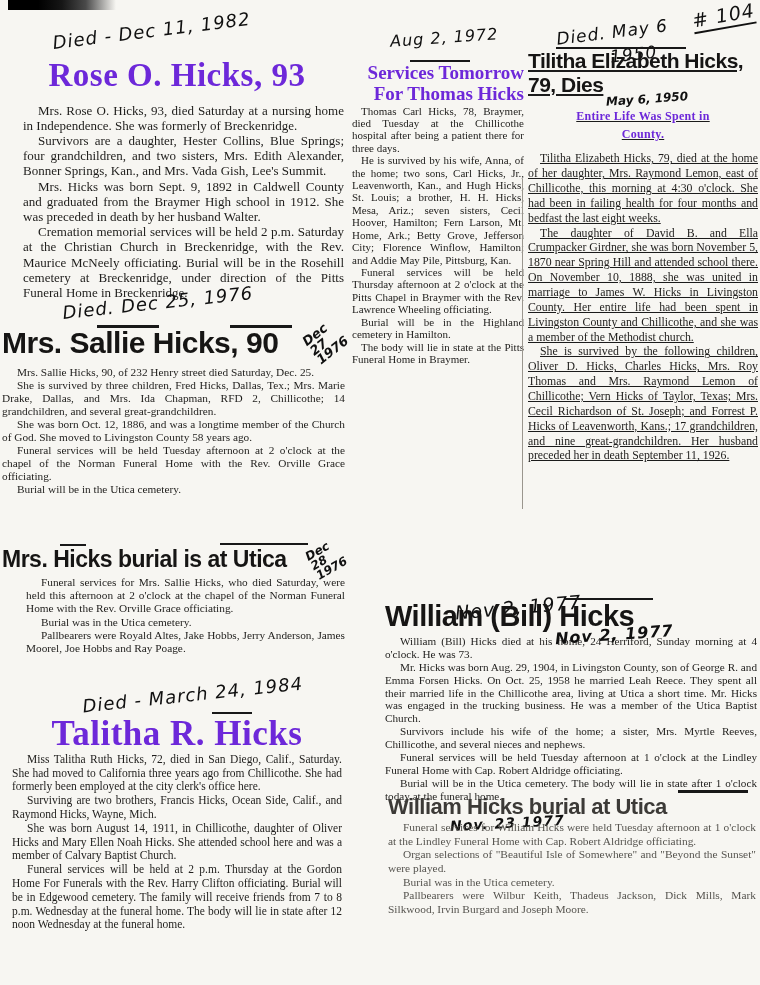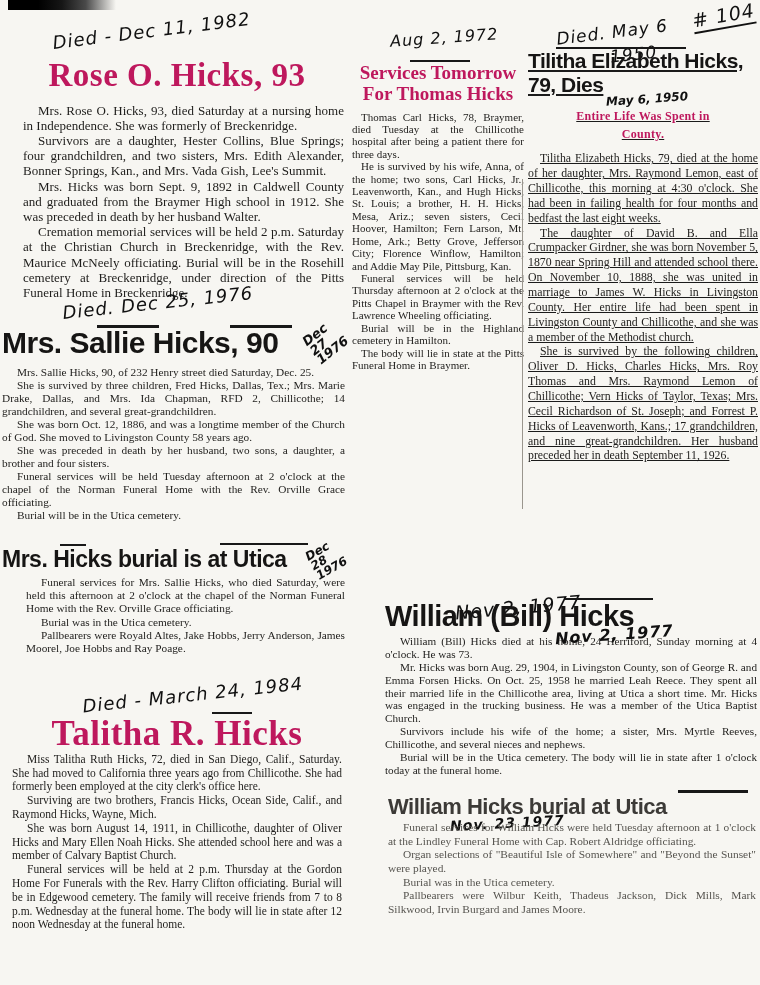--- a/index.html
+++ b/index.html
@@ -8,21 +8,21 @@
     background:#f7f6f2;color:#1b1b1b;
     font-family:"Liberation Serif",serif;
   }
   .clip{position:absolute;}
   .obit-body p{
     margin:0;text-indent:15px;text-align:justify;
     font-family:"Liberation Serif",serif;color:#1e1d1b;
   }
   .serif-head{
     font-family:"Liberation Serif",serif;font-weight:bold;text-align:center;
-    color:#be185d;letter-spacing:0.5px;line-height:1.05;
+    color:#6d28d9;letter-spacing:0.5px;line-height:1.05;
   }
   .sans-head{
     font-family:"Liberation Sans",sans-serif;font-weight:bold;text-align:left;
     color:#161514;letter-spacing:-0.5px;line-height:1.0;
   }
   .hand{
     position:absolute;font-family:"DejaVu Sans",sans-serif;font-style:italic;
     color:#101010;white-space:nowrap;letter-spacing:1px;
   }
   .bar{position:absolute;background:#181818;height:3px;}
@@ -57,21 +57,20 @@
   <div class="bar" style="left:95px;top:-3px;width:62px;"></div>
   <div class="bar" style="left:228px;top:-3px;width:62px;"></div>
   <div class="sans-head" style="font-size:30px;margin-bottom:8px;position:relative;">
     <span>Mrs. Sallie Hicks, 90</span>
     <span class="hand" style="right:-4px;top:-6px;font-size:13px;transform:rotate(-38deg);letter-spacing:0;line-height:0.9;width:42px;white-space:normal;">Dec 27 1976</span>
   </div>
   <div class="obit-body" style="font-size:11.3px;line-height:1.15;">
     <p>Mrs. Sallie Hicks, 90, of 232 Henry street died Saturday, Dec. 25.</p>
     <p>She is survived by three children, Fred Hicks, Dallas, Tex.; Mrs. Marie Drake, Dallas, and Mrs. Ida Chapman, RFD 2, Chillicothe; 14 grandchildren, and several great-grandchildren.</p>
     <p>She was born Oct. 12, 1886, and was a longtime member of the Church of God. She moved to Livingston County 58 years ago.</p>
-    <p>She was preceded in death by her husband, two sons, a daughter, a brother and four sisters.</p>
     <p>Funeral services will be held Tuesday afternoon at 2 o'clock at the chapel of the Norman Funeral Home with the Rev. Orville Grace officiating.</p>
     <p>Burial will be in the Utica cemetery.</p>
   </div>
 </div>
 
 <div class="clip" style="left:2px;top:548px;width:343px;">
   <div class="bar" style="left:58px;top:-4px;width:26px;height:2px;"></div>
   <div class="bar" style="left:218px;top:-5px;width:88px;height:2px;"></div>
   <div class="sans-head" style="font-size:23px;margin-bottom:5px;position:relative;">
     <span>Mrs. Hicks burial is at Utica</span>
@@ -92,21 +91,21 @@
     <p>Miss Talitha Ruth Hicks, 72, died in San Diego, Calif., Saturday. She had moved to California three years ago from Chillicothe. She had formerly been employed at the city clerk's office here.</p>
     <p>Surviving are two brothers, Francis Hicks, Ocean Side, Calif., and Raymond Hicks, Wayne, Mich.</p>
     <p>She was born August 14, 1911, in Chillicothe, daughter of Oliver Hicks and Mary Ellen Noah Hicks. She attended school here and was a member of Calvary Baptist Church.</p>
     <p>Funeral services will be held at 2 p.m. Thursday at the Gordon Home For Funerals with the Rev. Harry Clifton officiating. Burial will be in Edgewood cemetery. The family will receive friends from 7 to 8 p.m. Wednesday at the funeral home. The body will lie in state after 12 noon Wednesday at the funeral home.</p>
   </div>
 </div>
 
 <div class="hand" style="left:390px;top:28px;font-size:16px;transform:rotate(-4deg);">Aug 2, 1972</div>
 <div class="clip" style="left:352px;top:62px;width:172px;">
   <div class="bar" style="left:58px;top:-2px;width:60px;height:2px;"></div>
-  <div class="serif-head" style="font-size:19px;text-align:center;line-height:1.12;margin-bottom:6px;letter-spacing:0;">Services Tomorrow For Thomas Hicks</div>
+  <div class="serif-head" style="font-size:19px;text-align:right;line-height:1.12;letter-spacing:0;">Services Tomorrow For Thomas Hicks</div>
   <div class="obit-body" style="font-size:11px;line-height:1.13;">
     <p style="text-indent:9px;">Thomas Carl Hicks, 78, Braymer, died Tuesday at the Chillicothe hospital after being a patient there for three days.</p>
     <p style="text-indent:9px;">He is survived by his wife, Anna, of the home; two sons, Carl Hicks, Jr., Leavenworth, Kan., and Hugh Hicks, St. Louis; a brother, H. H. Hicks, Mesa, Ariz.; seven sisters, Cecil Hoover, Hamilton; Fern Larson, Mt. Home, Ark.; Betty Grove, Jefferson City; Florence Winflow, Hamilton; and Addie May Pile, Pittsburg, Kan.</p>
     <p style="text-indent:9px;">Funeral services will be held Thursday afternoon at 2 o'clock at the Pitts Chapel in Braymer with the Rev. Lawrence Wheeling officiating.</p>
     <p style="text-indent:9px;">Burial will be in the Highland cemetery in Hamilton.</p>
     <p style="text-indent:9px;">The body will lie in state at the Pitts Funeral Home in Braymer.</p>
   </div>
 </div>
 
 <div class="hand" style="left:556px;top:22px;font-size:17px;transform:rotate(-7deg);">Died. May 6</div>
@@ -130,29 +129,30 @@
 <div class="clip" style="left:385px;top:592px;width:372px;">
   <div class="bar" style="left:180px;top:6px;width:88px;height:2px;"></div>
   <div class="sans-head" style="font-size:29px;margin:10px 0 4px 0;position:relative;">
     <span>William (Bill) Hicks</span>
     <span class="hand" style="left:170px;bottom:-12px;font-size:16px;transform:rotate(-4deg);">Nov 2, 1977</span>
   </div>
   <div class="obit-body" style="font-size:11.2px;line-height:1.15;">
     <p>William (Bill) Hicks died at his home, 24 Herriford, Sunday morning at 4 o'clock. He was 73.</p>
     <p>Mr. Hicks was born Aug. 29, 1904, in Livingston County, son of George R. and Emma Forsen Hicks. On Oct. 25, 1958 he married Leah Reece. They spent all their married life in the Chillicothe area, living at Utica a short time. Mr. Hicks was engaged in the trucking business. He was a member of the Utica Baptist Church.</p>
     <p>Survivors include his wife of the home; a sister, Mrs. Myrtle Reeves, Chillicothe, and several nieces and nephews.</p>
+    <p>Funeral services will be held Tuesday afternoon at 1 o'clock at the Lindley Funeral Home with Cap. Robert Aldridge officiating.</p>
     <p>Burial will be in the Utica cemetery. The body will lie in state after 1 o'clock today at the funeral home.</p>
   </div>
 </div>
 
 <div class="clip" style="left:388px;top:796px;width:368px;">
   <div class="bar" style="left:290px;top:-6px;width:70px;height:3px;"></div>
   <div class="sans-head semifaded" style="font-size:22px;margin-bottom:3px;position:relative;">
     <span>William Hicks burial at Utica</span>
     <span class="hand" style="left:62px;bottom:-12px;font-size:14px;transform:rotate(-3deg);">Nov. 23 1977</span>
   </div>
   <div class="obit-body faded" style="font-size:11.4px;line-height:1.2;">
     <p>Funeral services for William Hicks were held Tuesday afternoon at 1 o'clock at the Lindley Funeral Home with Cap. Robert Aldridge officiating.</p>
     <p>Organ selections of "Beautiful Isle of Somewhere" and "Beyond the Sunset" were played.</p>
     <p>Burial was in the Utica cemetery.</p>
-    <p>Pallbearers were Wilbur Keith, Thadeus Jackson, Dick Mills, Mark Silkwood, Irvin Burgard and James Moore.</p>
+    <p>Pallbearers were Wilbur Keith, Thadeus Jackson, Dick Mills, Mark Silkwood, Irvin Burgard and Joseph Moore.</p>
   </div>
 </div>
 
 </body></html>

